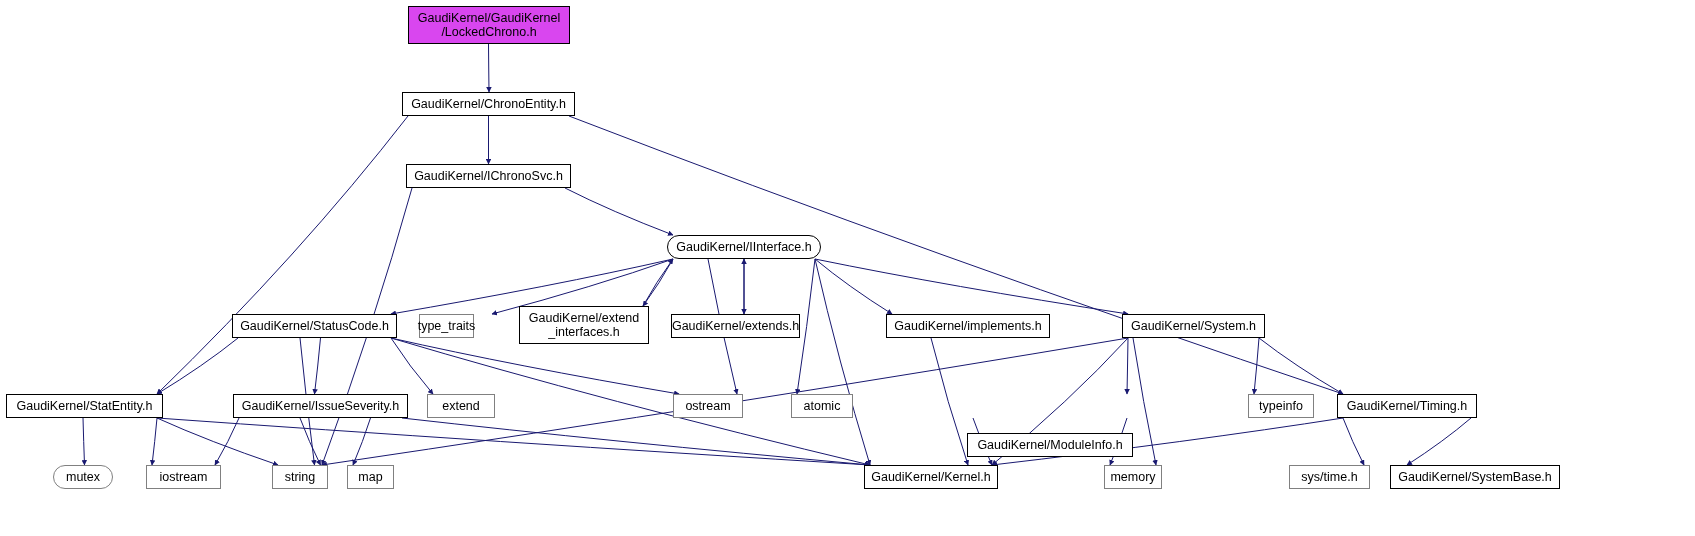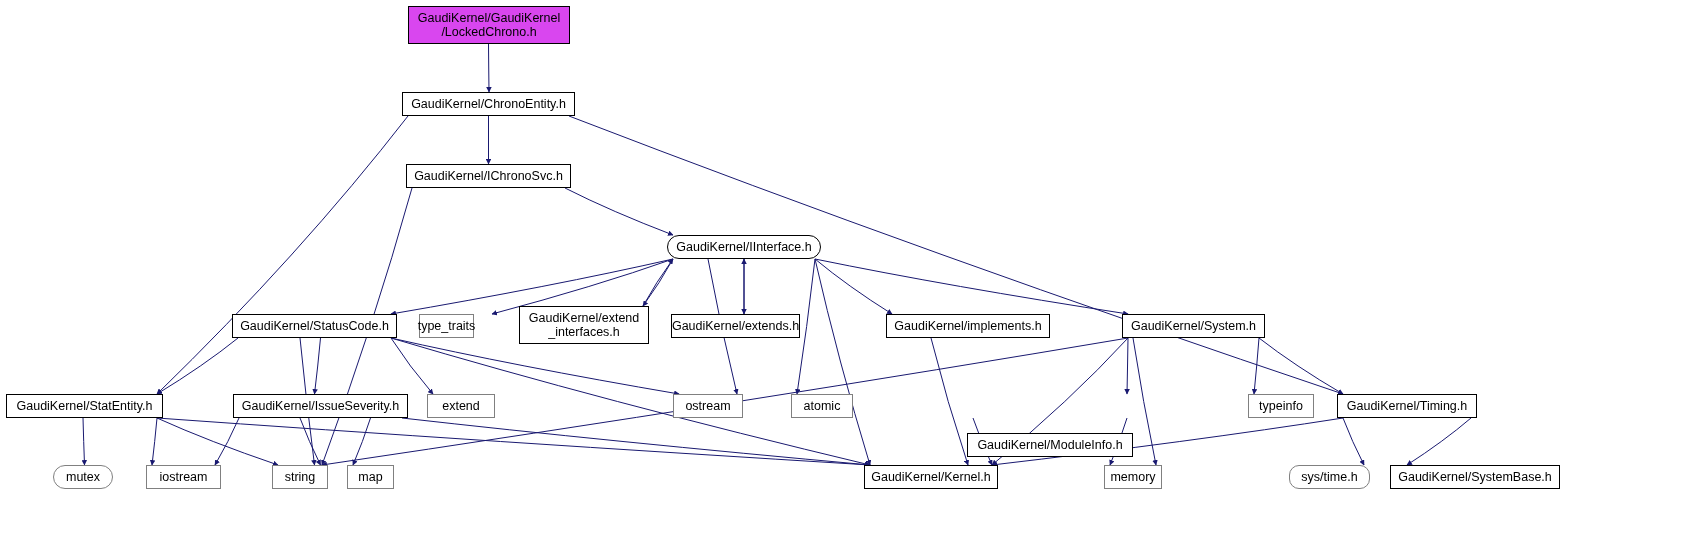--- a/index.html
+++ b/index.html
@@ -103,16 +103,16 @@
       <div class="node " style="left: 791px; top: 394px; width: 62px; height: 24px;">atomic</div>
       <div class="node strong" style="left: 967px; top: 394px; width: 166px; height: 24px; margin-top: 39px;">GaudiKernel/ModuleInfo.h</div>
       <div class="node " style="left: 1248px; top: 394px; width: 66px; height: 24px;">typeinfo</div>
       <div class="node strong" style="left: 1337px; top: 394px; width: 140px; height: 24px;">GaudiKernel/Timing.h</div>
       <div class="node " style="left: 53px; top: 465px; width: 60px; height: 24px; border-radius: 12px;">mutex</div>
       <div class="node " style="left: 146px; top: 465px; width: 75px; height: 24px;">iostream</div>
       <div class="node " style="left: 272px; top: 465px; width: 56px; height: 24px;">string</div>
       <div class="node " style="left: 347px; top: 465px; width: 47px; height: 24px;">map</div>
       <div class="node strong" style="left: 864px; top: 465px; width: 134px; height: 24px;">GaudiKernel/Kernel.h</div>
       <div class="node " style="left: 1104px; top: 465px; width: 58px; height: 24px;">memory</div>
-      <div class="node " style="left: 1289px; top: 465px; width: 81px; height: 24px; border-radius: 10px;">sys/time.h</div>
+      <div class="node " style="left: 1289px; top: 465px; width: 81px; height: 24px;">sys/time.h</div>
       <div class="node strong" style="left: 1390px; top: 465px; width: 170px; height: 24px;">GaudiKernel/SystemBase.h</div>
     </div>
 </div>
 
 </body></html>

